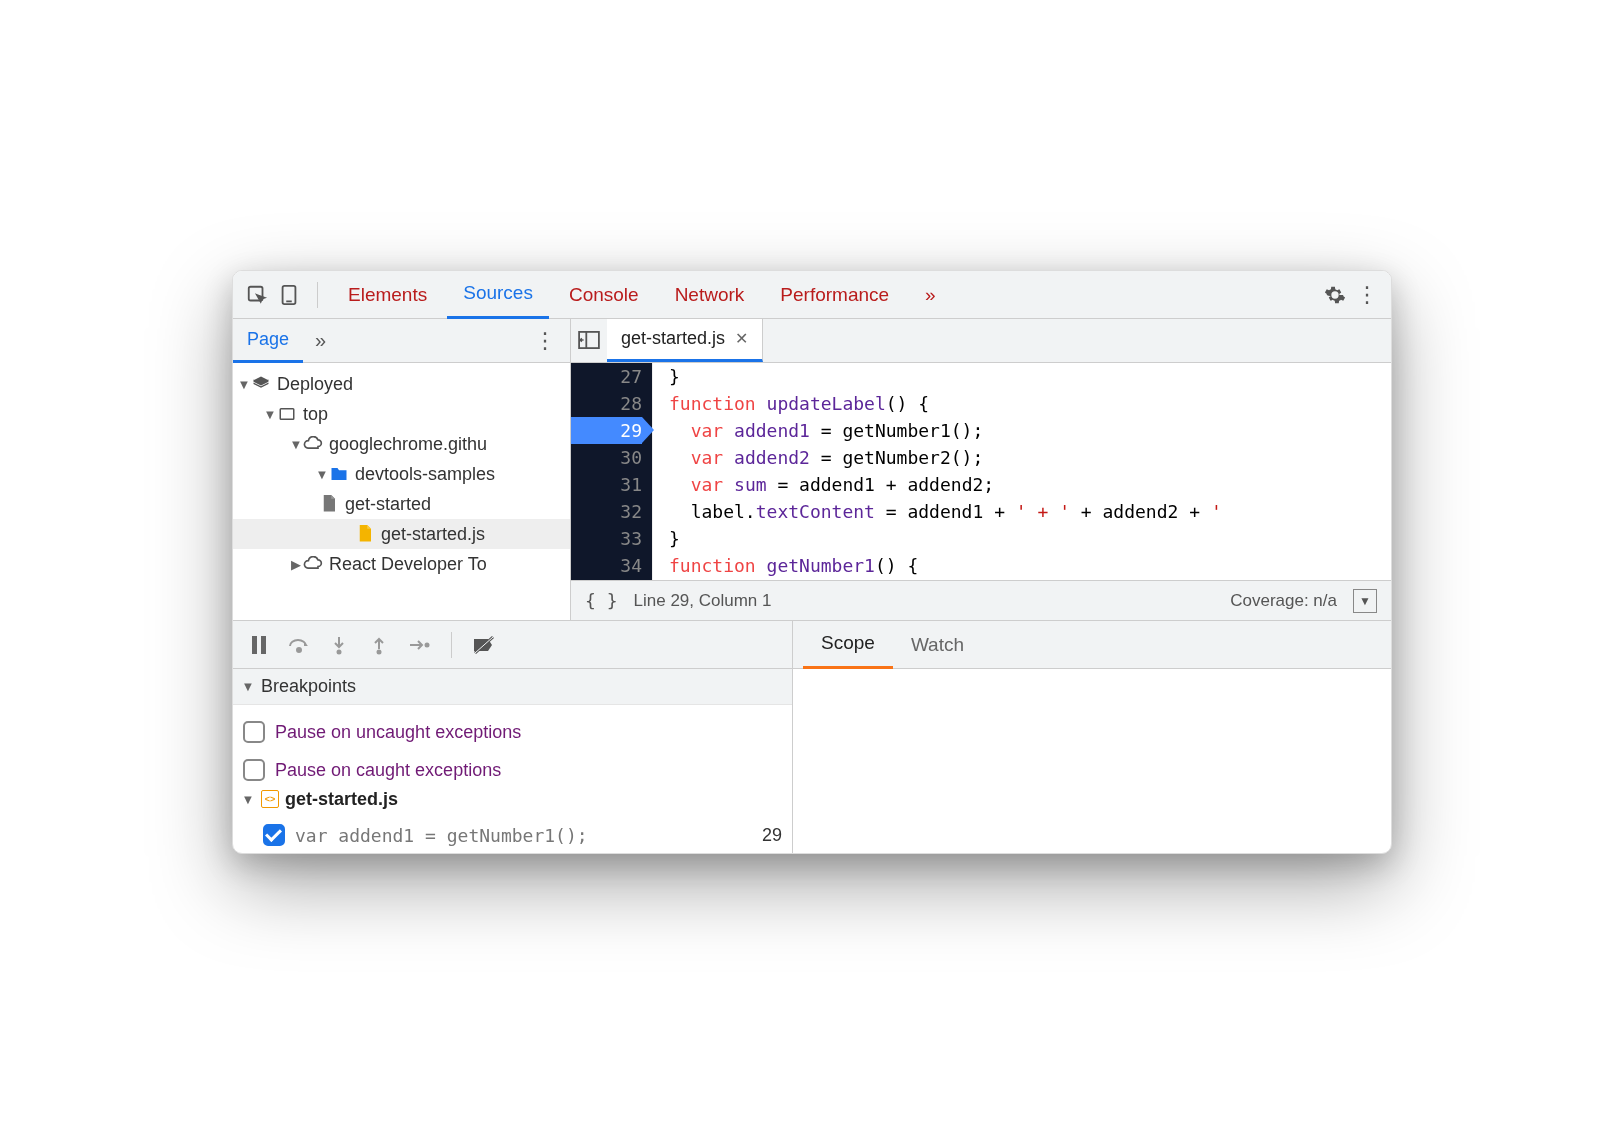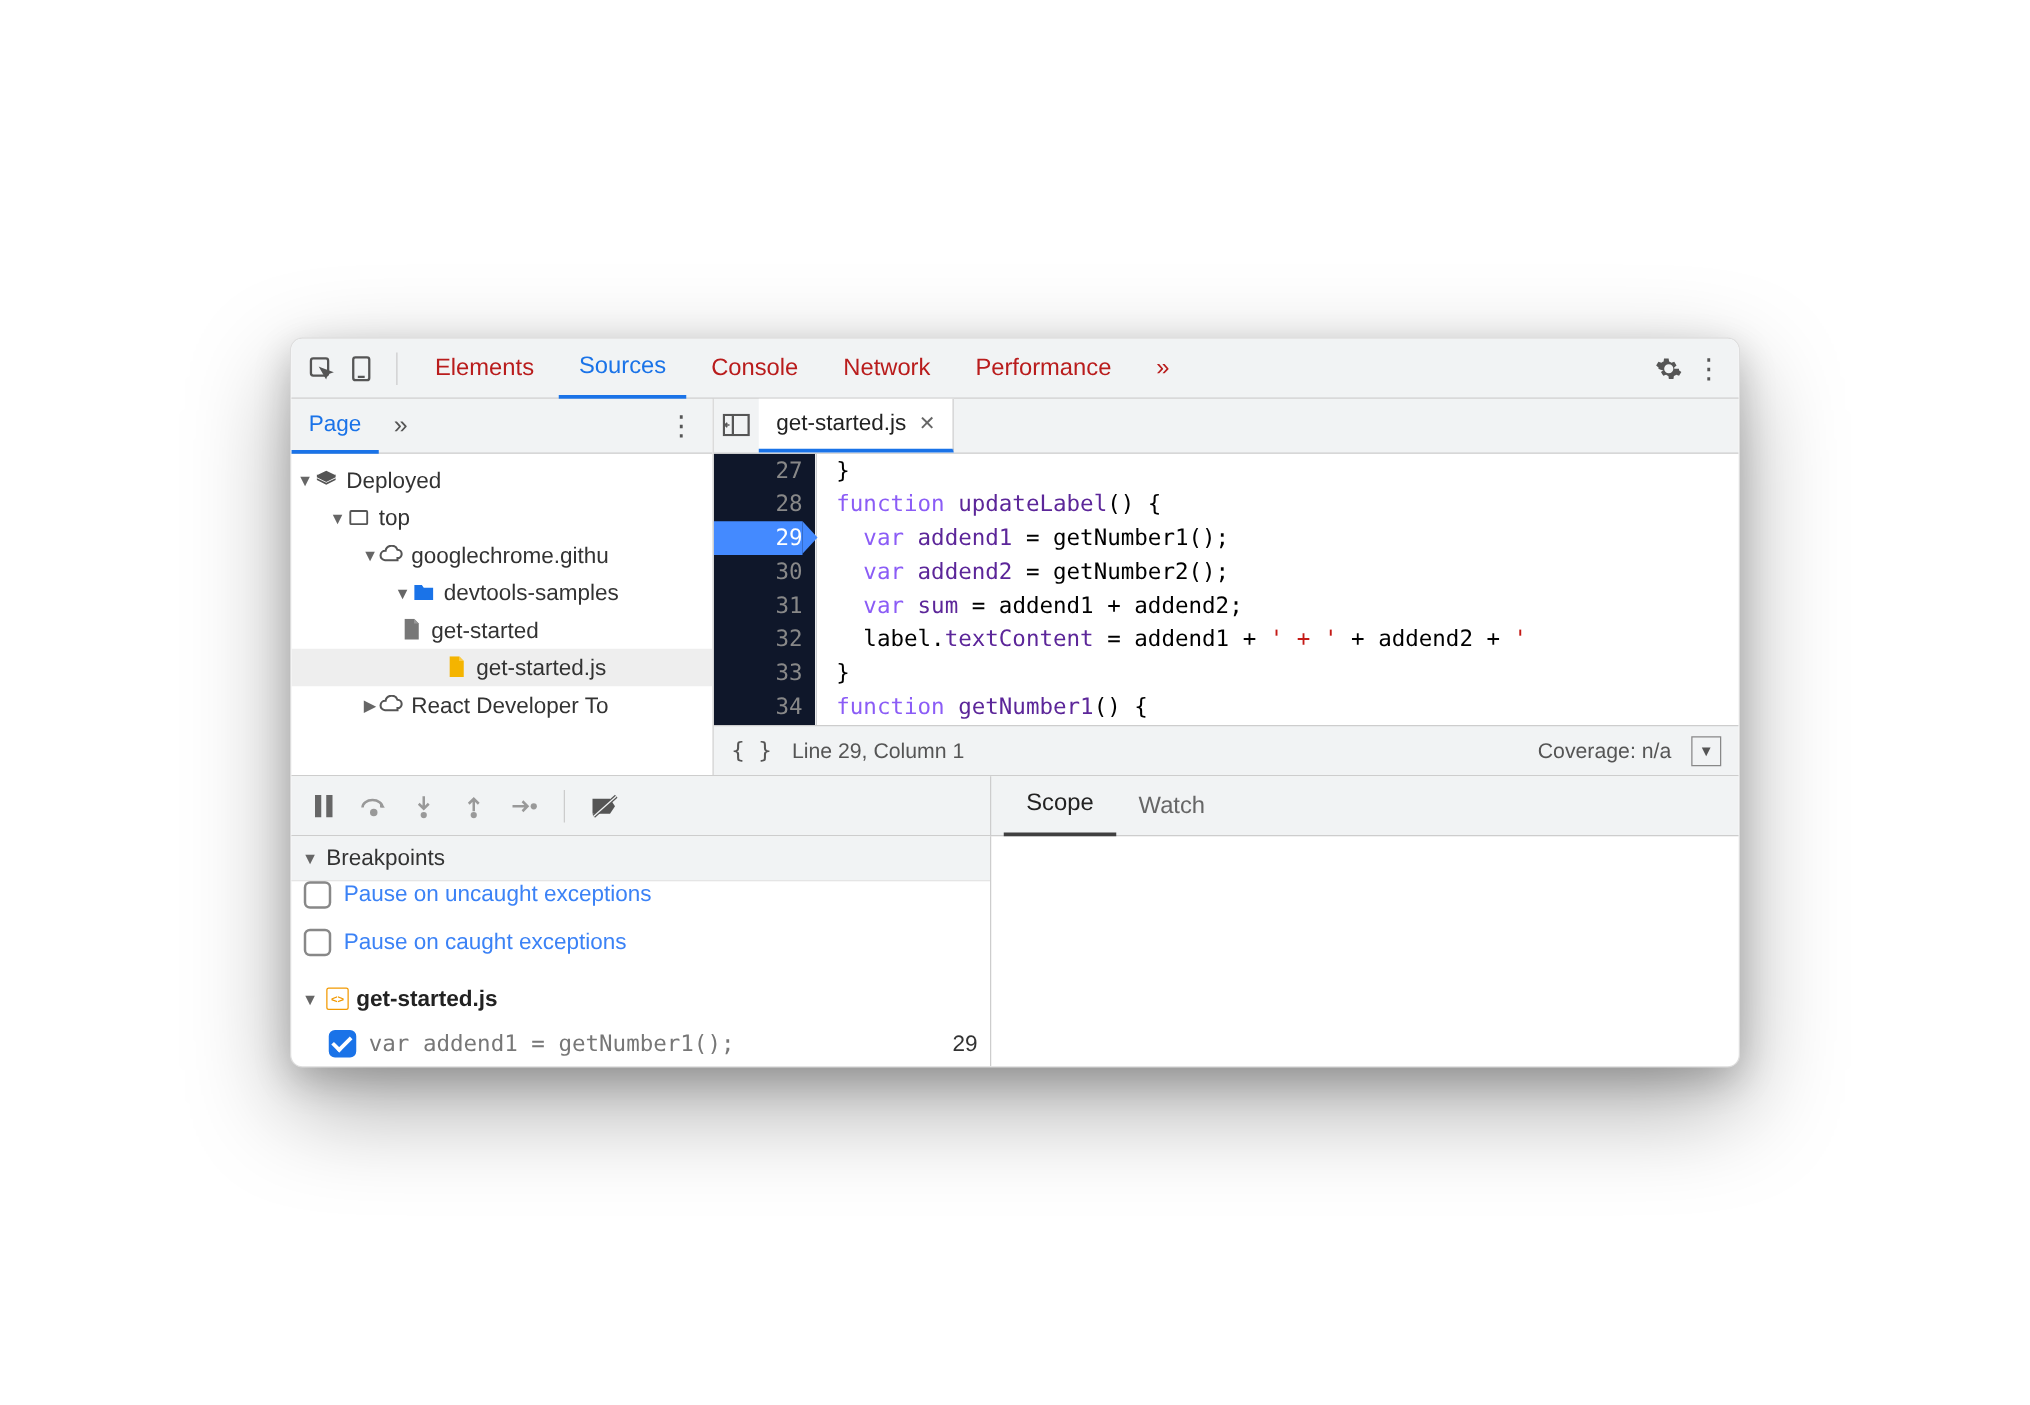--- a/index.html
+++ b/index.html
@@ -67,44 +67,44 @@
 .nav-toggle { width:36px; height:44px; display:flex; align-items:center; justify-content:center; color:#555; cursor:pointer; }
 .file-tab { height:44px; padding:0 14px; display:flex; align-items:center; gap:10px; font-size:18px; color:#222; background:#fff; border-right:1px solid #cdcdcd; border-bottom:3px solid #1a73e8; cursor:pointer; }
 .close-x { color:#666; font-size:16px; cursor:pointer; }
 
 .editor { flex:1; display:flex; font-family: Menlo, Consolas, monospace; font-size:18px; line-height: 27px; overflow:hidden; }
 .gutter { width: 82px; text-align:right; color:#888; padding-right:10px; background:#0f172a; border-right:1px solid #eee; user-select:none; }
 .gutter .ln { height:27px; position:relative; }
 .gutter .ln.exec { background:#448aff; color:#fff; }
 .gutter .ln.exec::after { content:""; position:absolute; right:-12px; top:0; border-top:13.5px solid transparent; border-bottom:13.5px solid transparent; border-left:12px solid #448aff; }
 .code { flex:1; padding-left: 16px; white-space:pre; overflow:hidden; }
-.kw { color:#8b5cf6; }
+.kw { color:#ef4444; }
 .fn { color:#5c2699; }
 .str { color:#c41a16; }
 .prop { color:#5c2699; }
 
 .statusbar { height:40px; border-top:1px solid #cdcdcd; background:#f1f3f4; display:flex; align-items:center; padding:0 14px; font-size:17px; color:#555; gap:16px; }
 .statusbar .sp { flex:1; }
 .sb-ico { width:24px; height:24px; border:1px solid #888; display:flex; align-items:center; justify-content:center; font-size:12px; cursor:pointer; }
 
 
 .debugger { display:flex; flex-direction:column; }
 .dbg-top { display:flex; height:48px; background:#f1f3f4; border-bottom:1px solid #cdcdcd; }
 .dbg-controls { width: 560px; display:flex; align-items:center; padding:0 10px; gap:8px; border-right:1px solid #cdcdcd; }
 .dbg-btn { width:32px; height:32px; display:flex; align-items:center; justify-content:center; color:#888; cursor:pointer; }
 .dbg-divider { width:1px; height:26px; background:#ccc; margin:0 8px; }
 .dbg-tabs { flex:1; display:flex; align-items:center; padding:0 10px; }
 .dtab { padding:0 18px; height:48px; display:flex; align-items:center; font-size:19px; color:#666; cursor:pointer; }
-.dtab.active { color:#222; border-bottom:3px solid #404040; }
+.dtab.active { color:#222; border-bottom:3px solid #f97316; }
 
 .dbg-body { display:flex; }
 .dbg-left { width:560px; border-right:1px solid #cdcdcd; }
 .section-hdr { height:36px; background:#f1f3f4; border-bottom:1px solid #e5e5e5; display:flex; align-items:center; padding:0 8px; font-size:18px; color:#333; }
 .section-hdr .tw { margin-right:6px; }
-.chk-row { height:38px; display:flex; align-items:flex-start; padding:0 10px; font-size:18px; color:#3b82f6; gap:10px; }
+.chk-row { height:38px; display:flex; align-items:flex-end; padding:0 10px; font-size:18px; color:#701a75; gap:10px; }
 .checkbox { width:22px; height:22px; border:2px solid #888; border-radius:5px; flex-shrink:0; }
 .checkbox.checked { background:#1a73e8; border-color:#1a73e8; position:relative; }
 .checkbox.checked::after { content:""; position:absolute; left:4px; top:0px; width:6px; height:12px; border:solid #fff; border-width:0 3px 3px 0; transform:rotate(45deg); }
 .bp-file-hdr { height:36px; display:flex; align-items:center; padding:0 8px; font-size:18px; font-weight:600; color:#222; gap:6px; }
 .bp-entry { height:36px; display:flex; align-items:center; padding:0 10px 0 30px; font-family:Menlo,monospace; font-size:18px; color:#777; gap:10px; }
 .bp-entry .lnno { margin-left:auto; color:#333; font-family:-apple-system,Arial; }
 .dbg-right { flex:1; display:flex; justify-content:center; padding-top:20px; color:#777; font-style:italic; font-size:19px; }
 .script-badge { width:18px; height:18px; border:1.5px solid #f29900; display:inline-flex; align-items:center; justify-content:center; font-size:9px; color:#f29900; font-weight:bold; border-radius:2px; }
 </style>
 </head>

